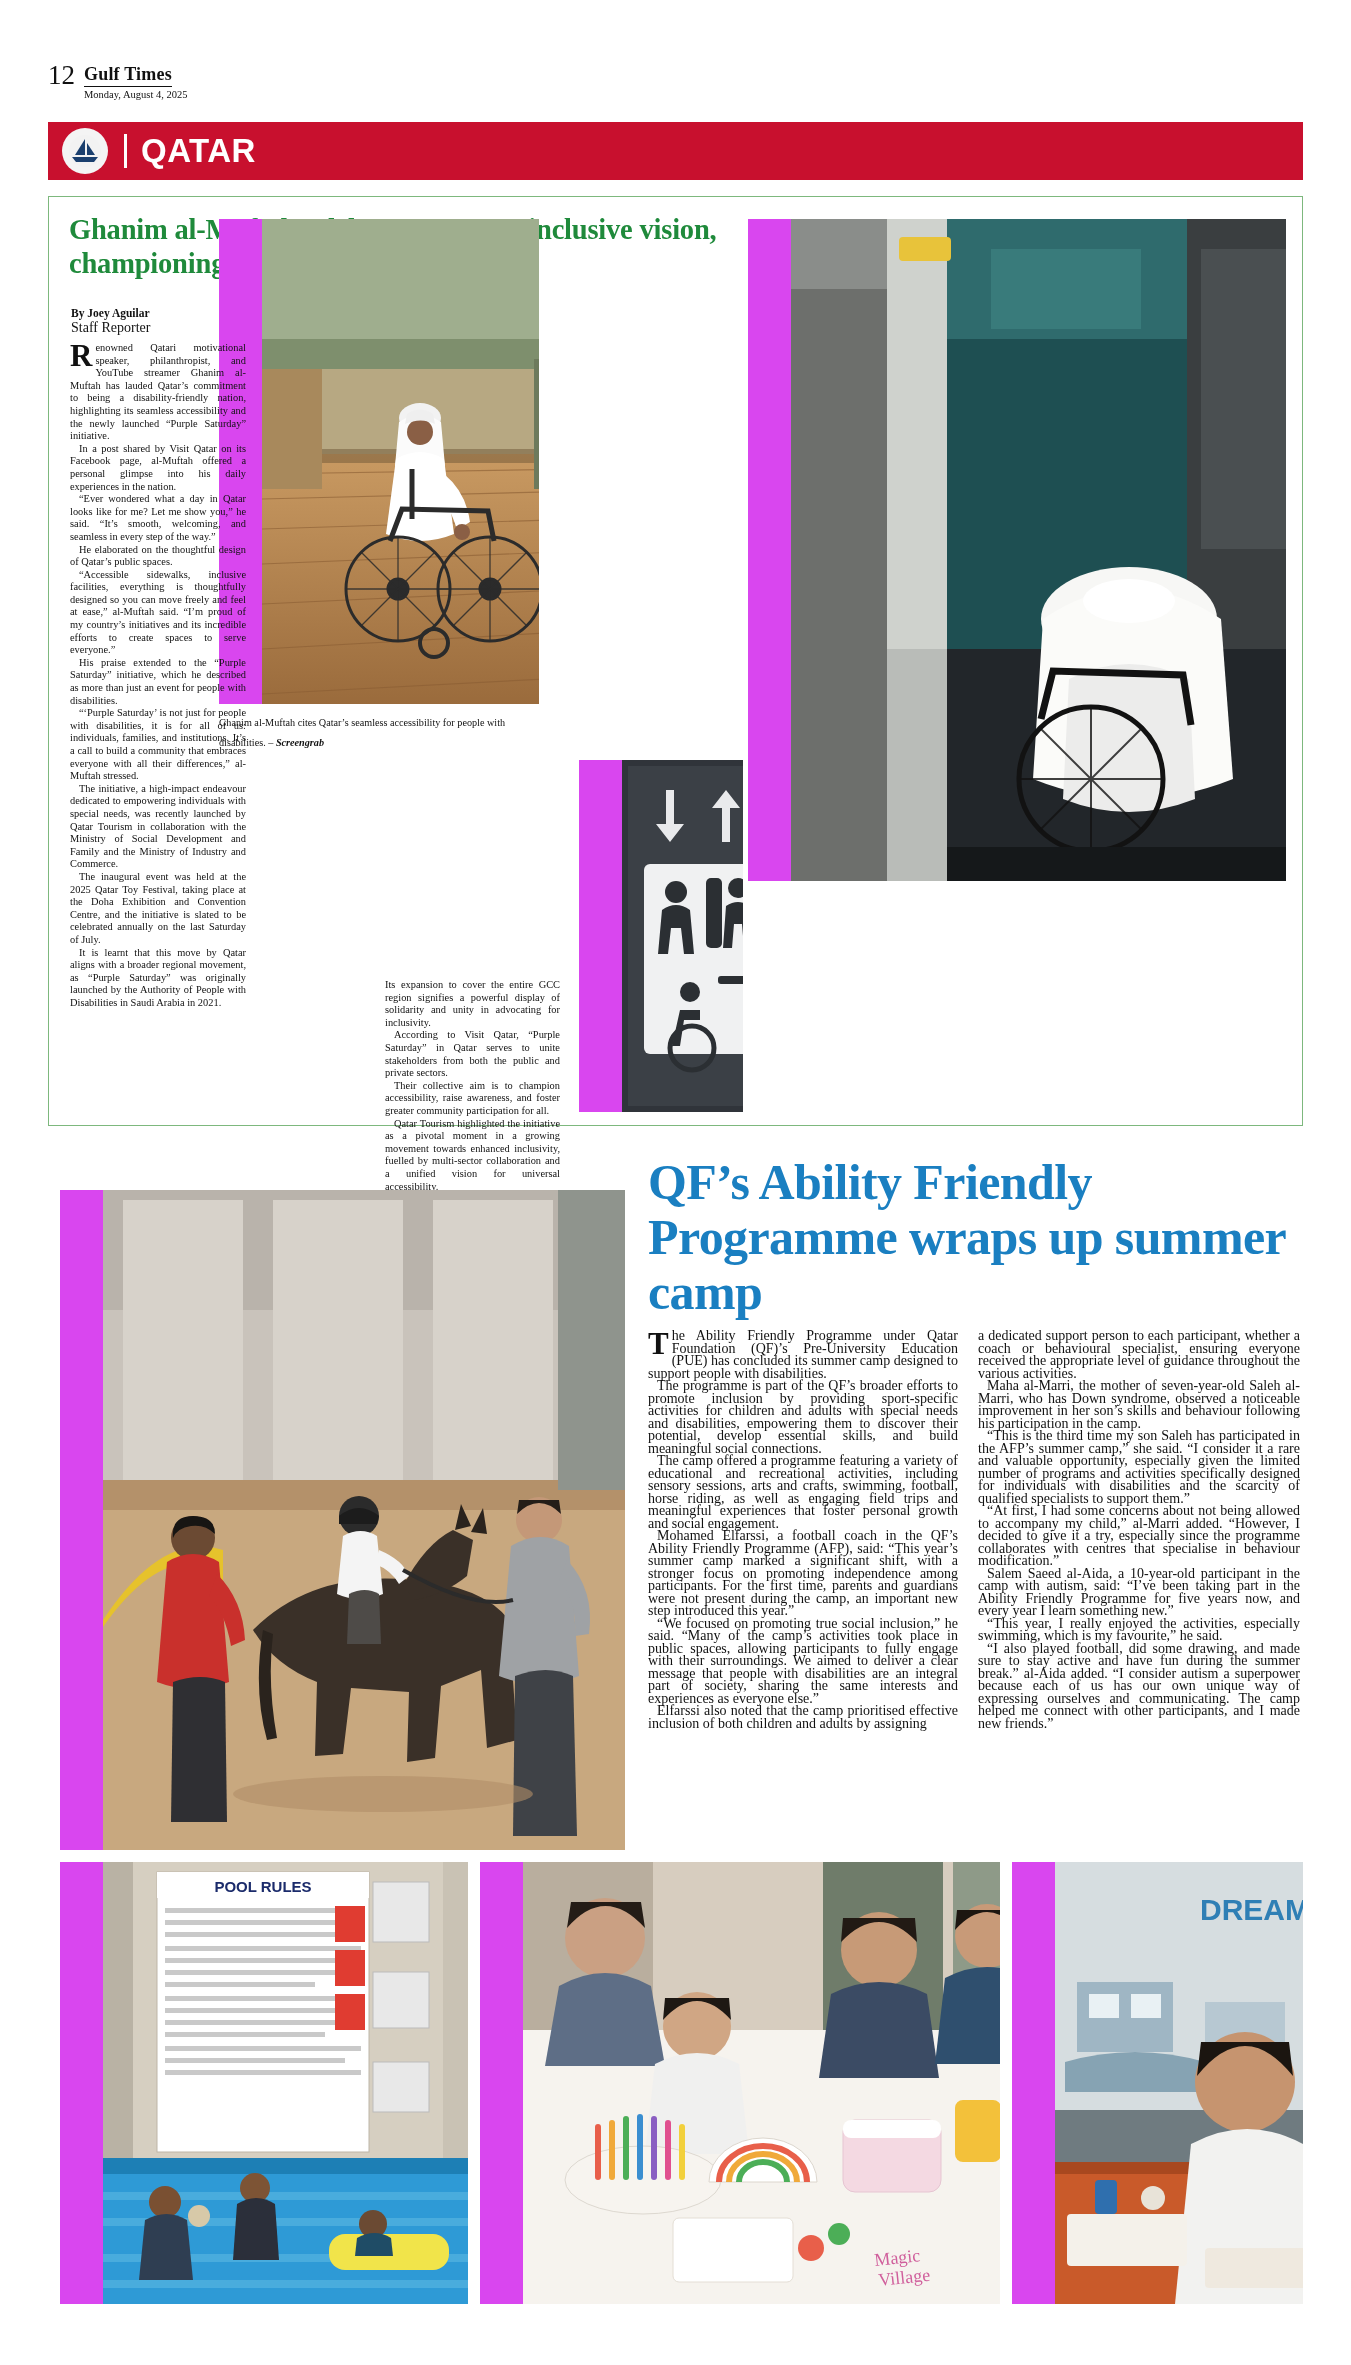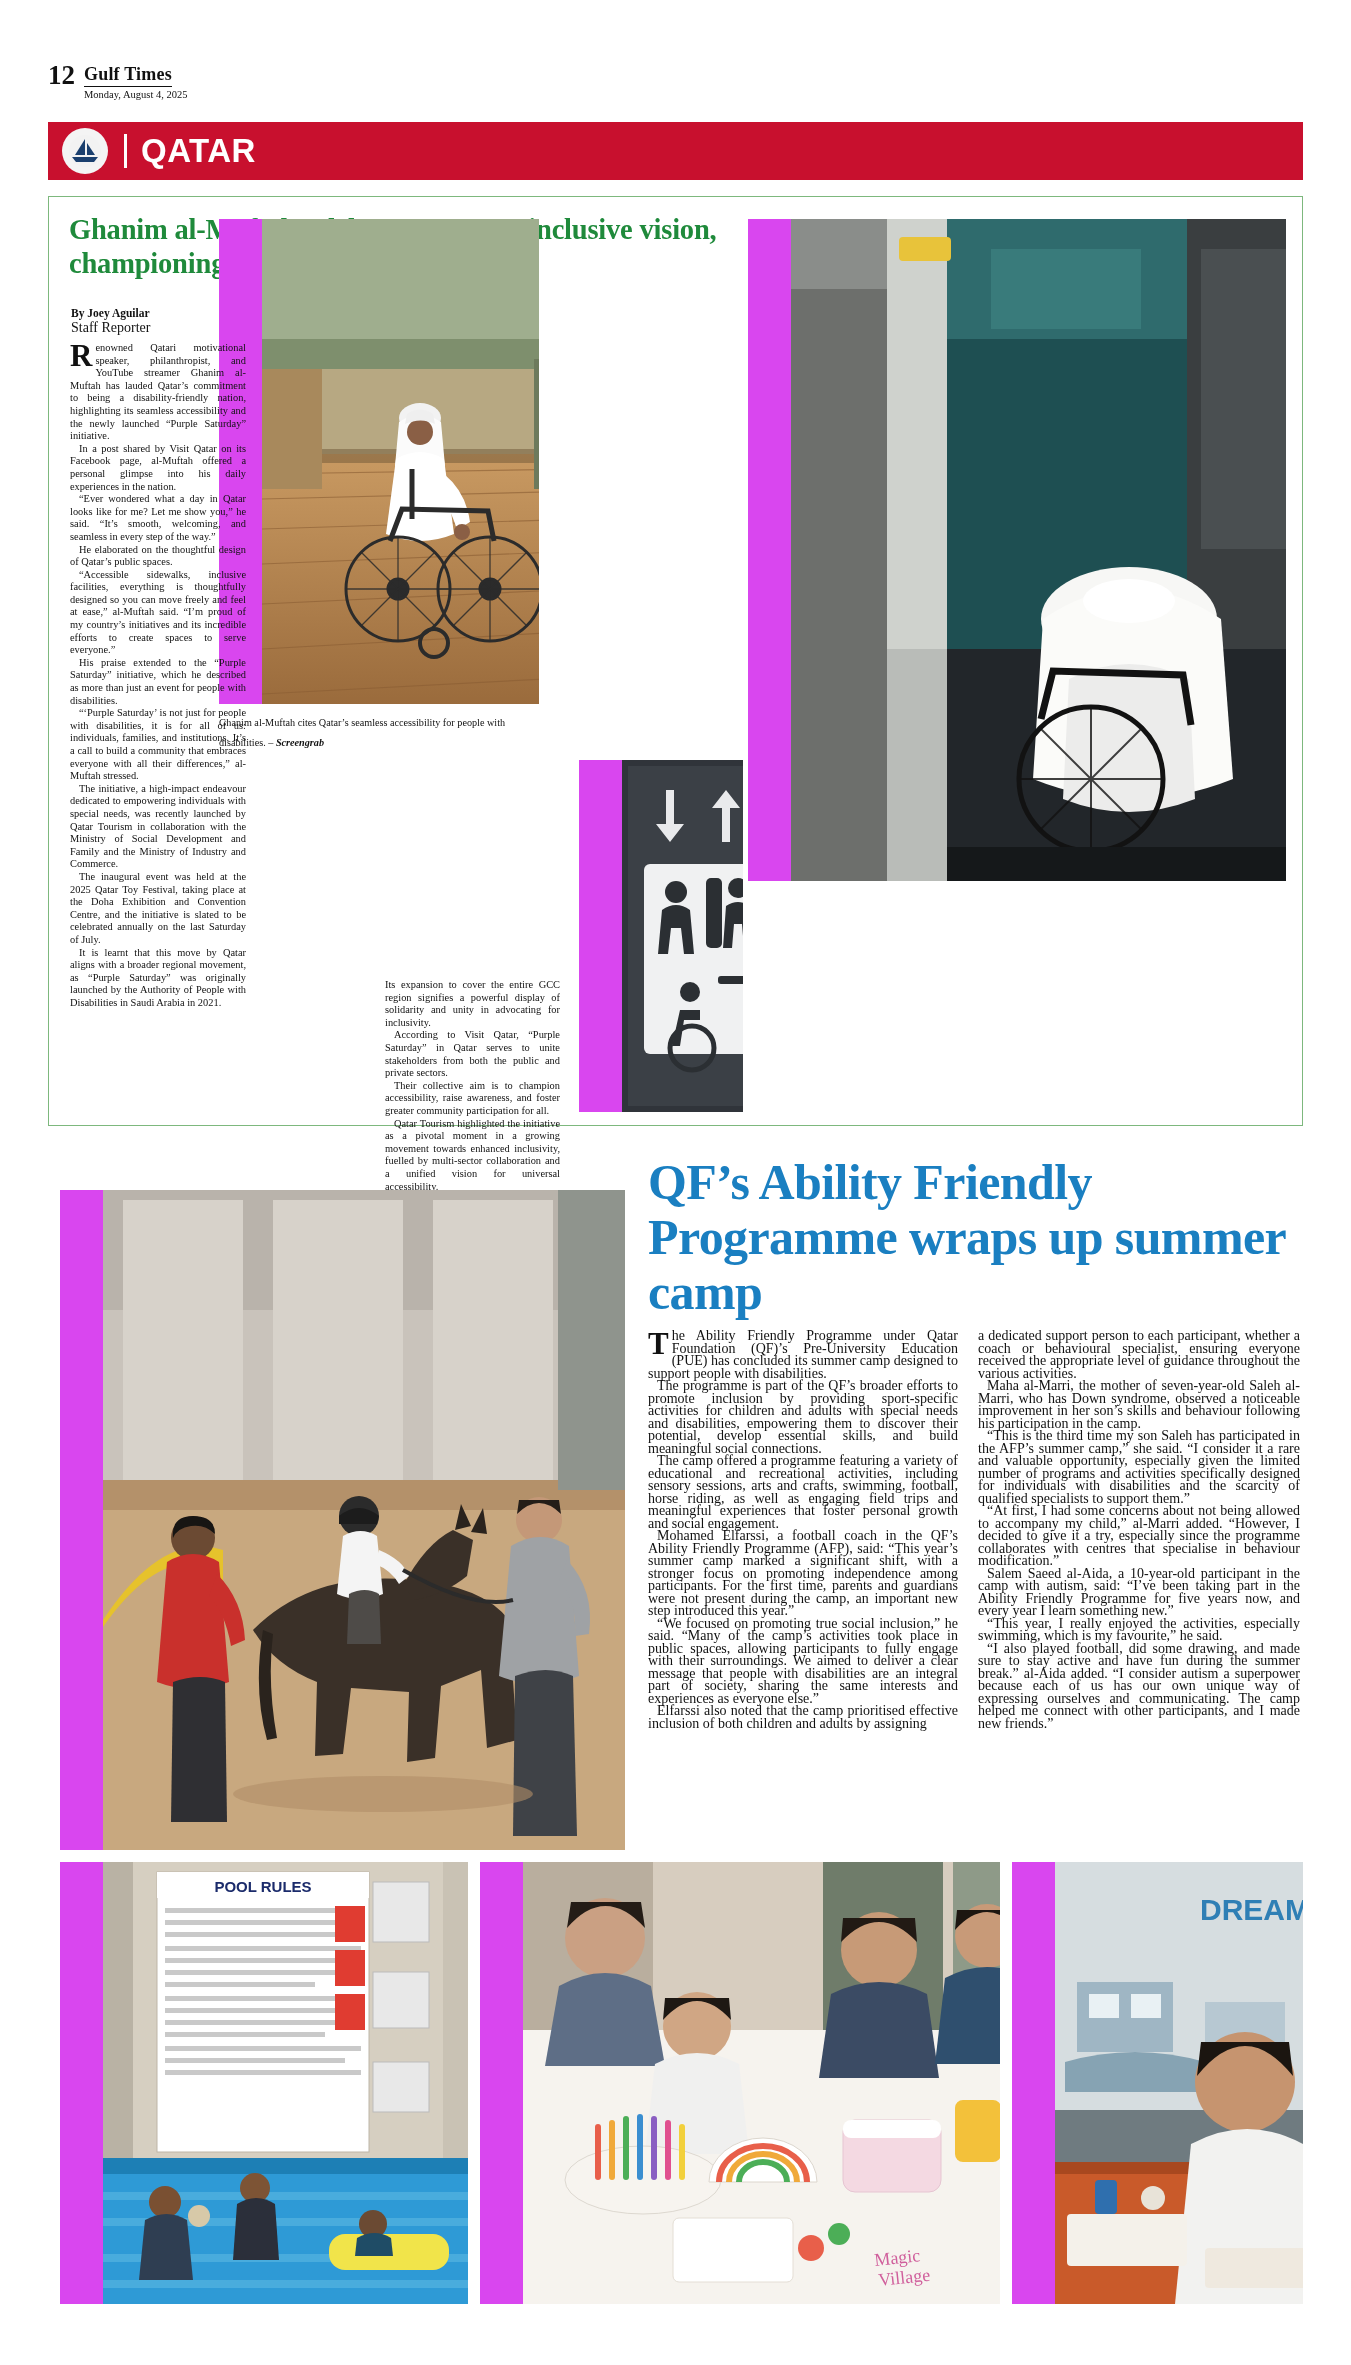--- a/index.html
+++ b/index.html
@@ -23,21 +23,21 @@
   
   .masthead {
     position: absolute;
     left: 48px; top: 62px;
     width: 1255px; height: 40px;
     display: flex; align-items: flex-start;
   }
   .page-num {
     font-family: "Liberation Serif", serif;
     font-size: 27px;
-    font-weight: bold;
+    font-weight: normal;
     color: #111;
     line-height: 1;
     margin-right: 9px;
   }
   .mast-text { padding-top: 2px; }
   .mast-title {
     font-family: "Liberation Serif", serif;
     font-size: 18px;
     font-weight: bold;
     letter-spacing: .2px;

